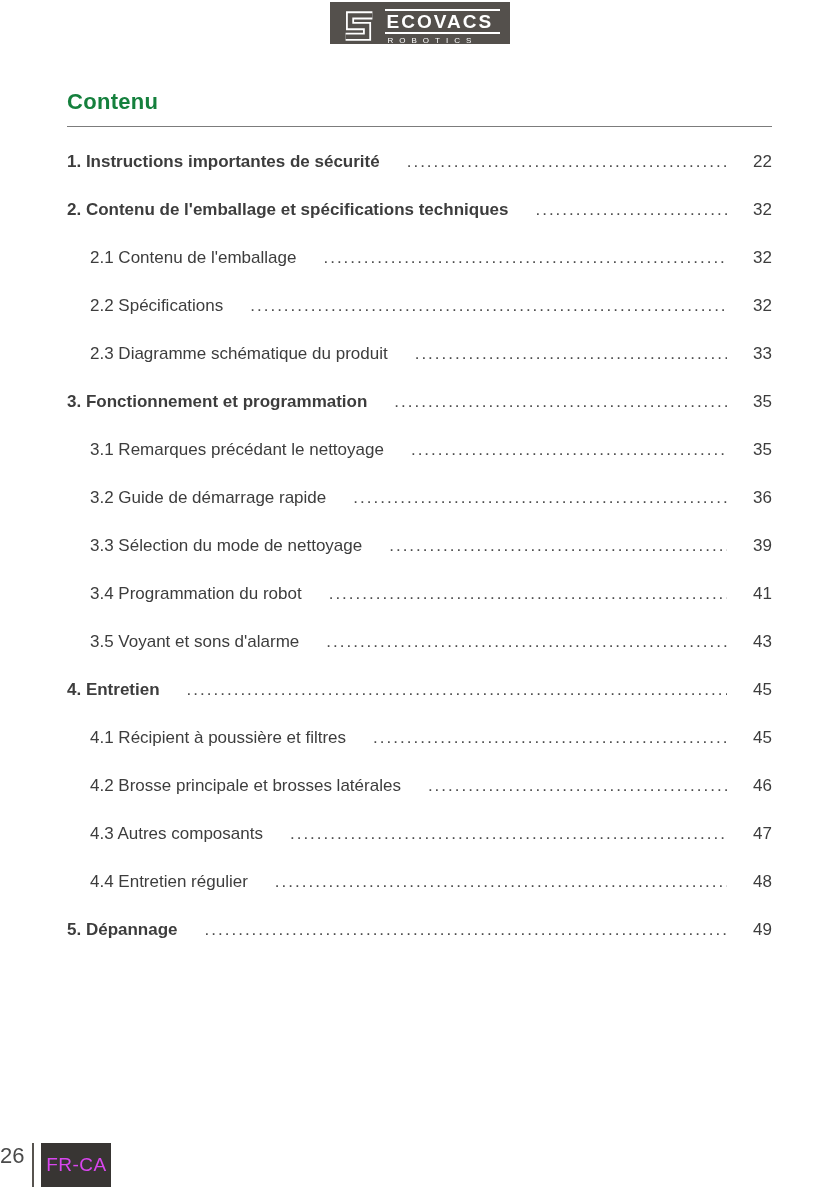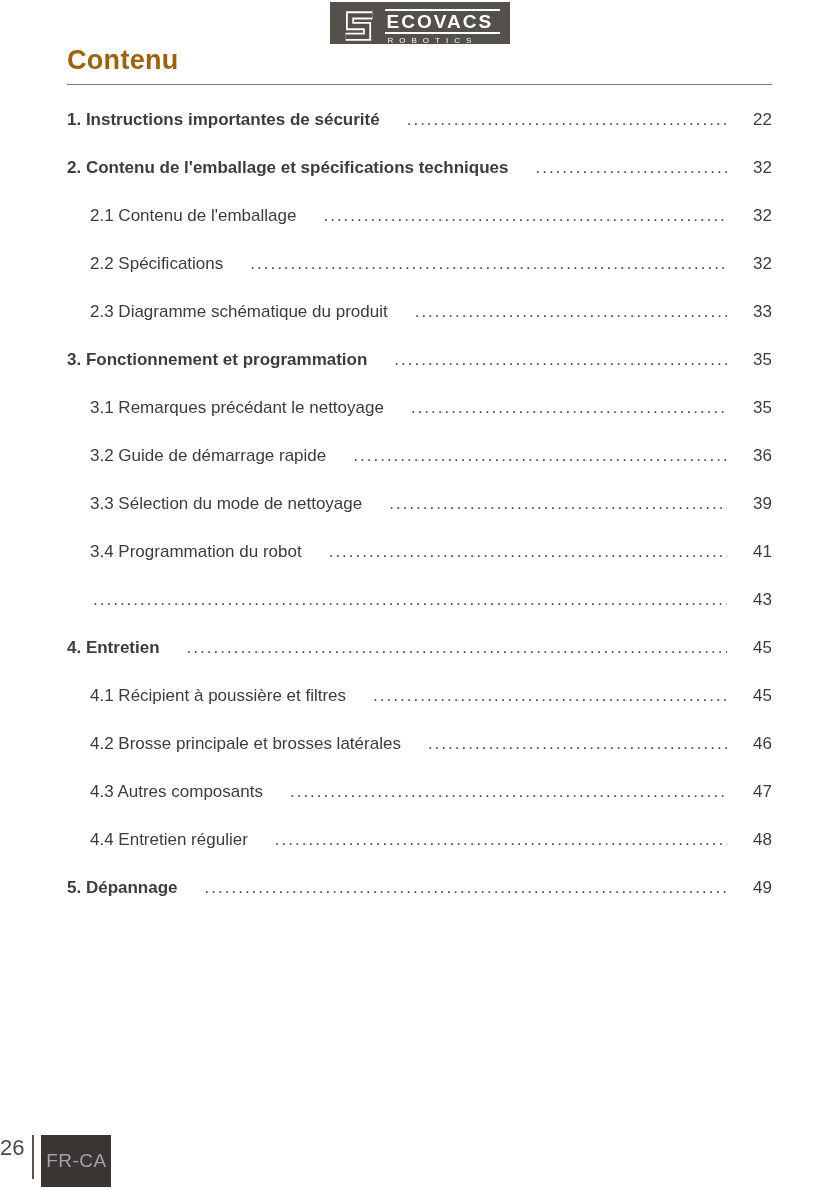--- a/index.html
+++ b/index.html
@@ -68,24 +68,25 @@
     line-height:1;
     padding:3px 0 0 3px;
     white-space:nowrap;
   }
 
   
   main{
     margin:0 67px;
   }
   h1.doc-title{
-    font-size:27px;
+    margin-top:42px;
+    font-size:22px;
     line-height:32px;
     font-weight:bold;
-    color:#a16207;
+    color:#15803d;
     letter-spacing:0.3px;
   }
   .title-rule{
     border:none;
     border-top:1px solid var(--rule);
     margin-top:8px;
   }
   .toc{
     margin-top:11px;
   }
@@ -137,23 +138,23 @@
     margin:2px 8px 0 0;
   }
   .footer-divider{
     width:2px;
     height:44px;
     background:#57534f;
     margin-right:7px;
   }
   .lang-badge{
     width:70px;
-    height:52px;
+    height:44px;
     background:var(--badge-bg);
-    color:#a3a3a3;
+    color:#d946ef;
     font-size:19px;
     display:flex;
     align-items:center;
     justify-content:center;
     letter-spacing:0.5px;
   }
 </style>
 </head>
 <body>
 
@@ -222,20 +223,21 @@
           <span class="toc-label">3.3 Sélection du mode de nettoyage</span>
           <span class="toc-dots"></span>
           <span class="toc-page">39</span>
         </div>
         <div class="toc-row sub">
           <span class="toc-label">3.4 Programmation du robot</span>
           <span class="toc-dots"></span>
           <span class="toc-page">41</span>
         </div>
         <div class="toc-row sub">
+          <span class="toc-label">3.5 Voyant et sons d'alarme</span>
           <span class="toc-dots"></span>
           <span class="toc-page">43</span>
         </div>
         <div class="toc-row bold">
           <span class="toc-label">4. Entretien</span>
           <span class="toc-dots"></span>
           <span class="toc-page">45</span>
         </div>
         <div class="toc-row sub">
           <span class="toc-label">4.1 Récipient à poussière et filtres</span>

